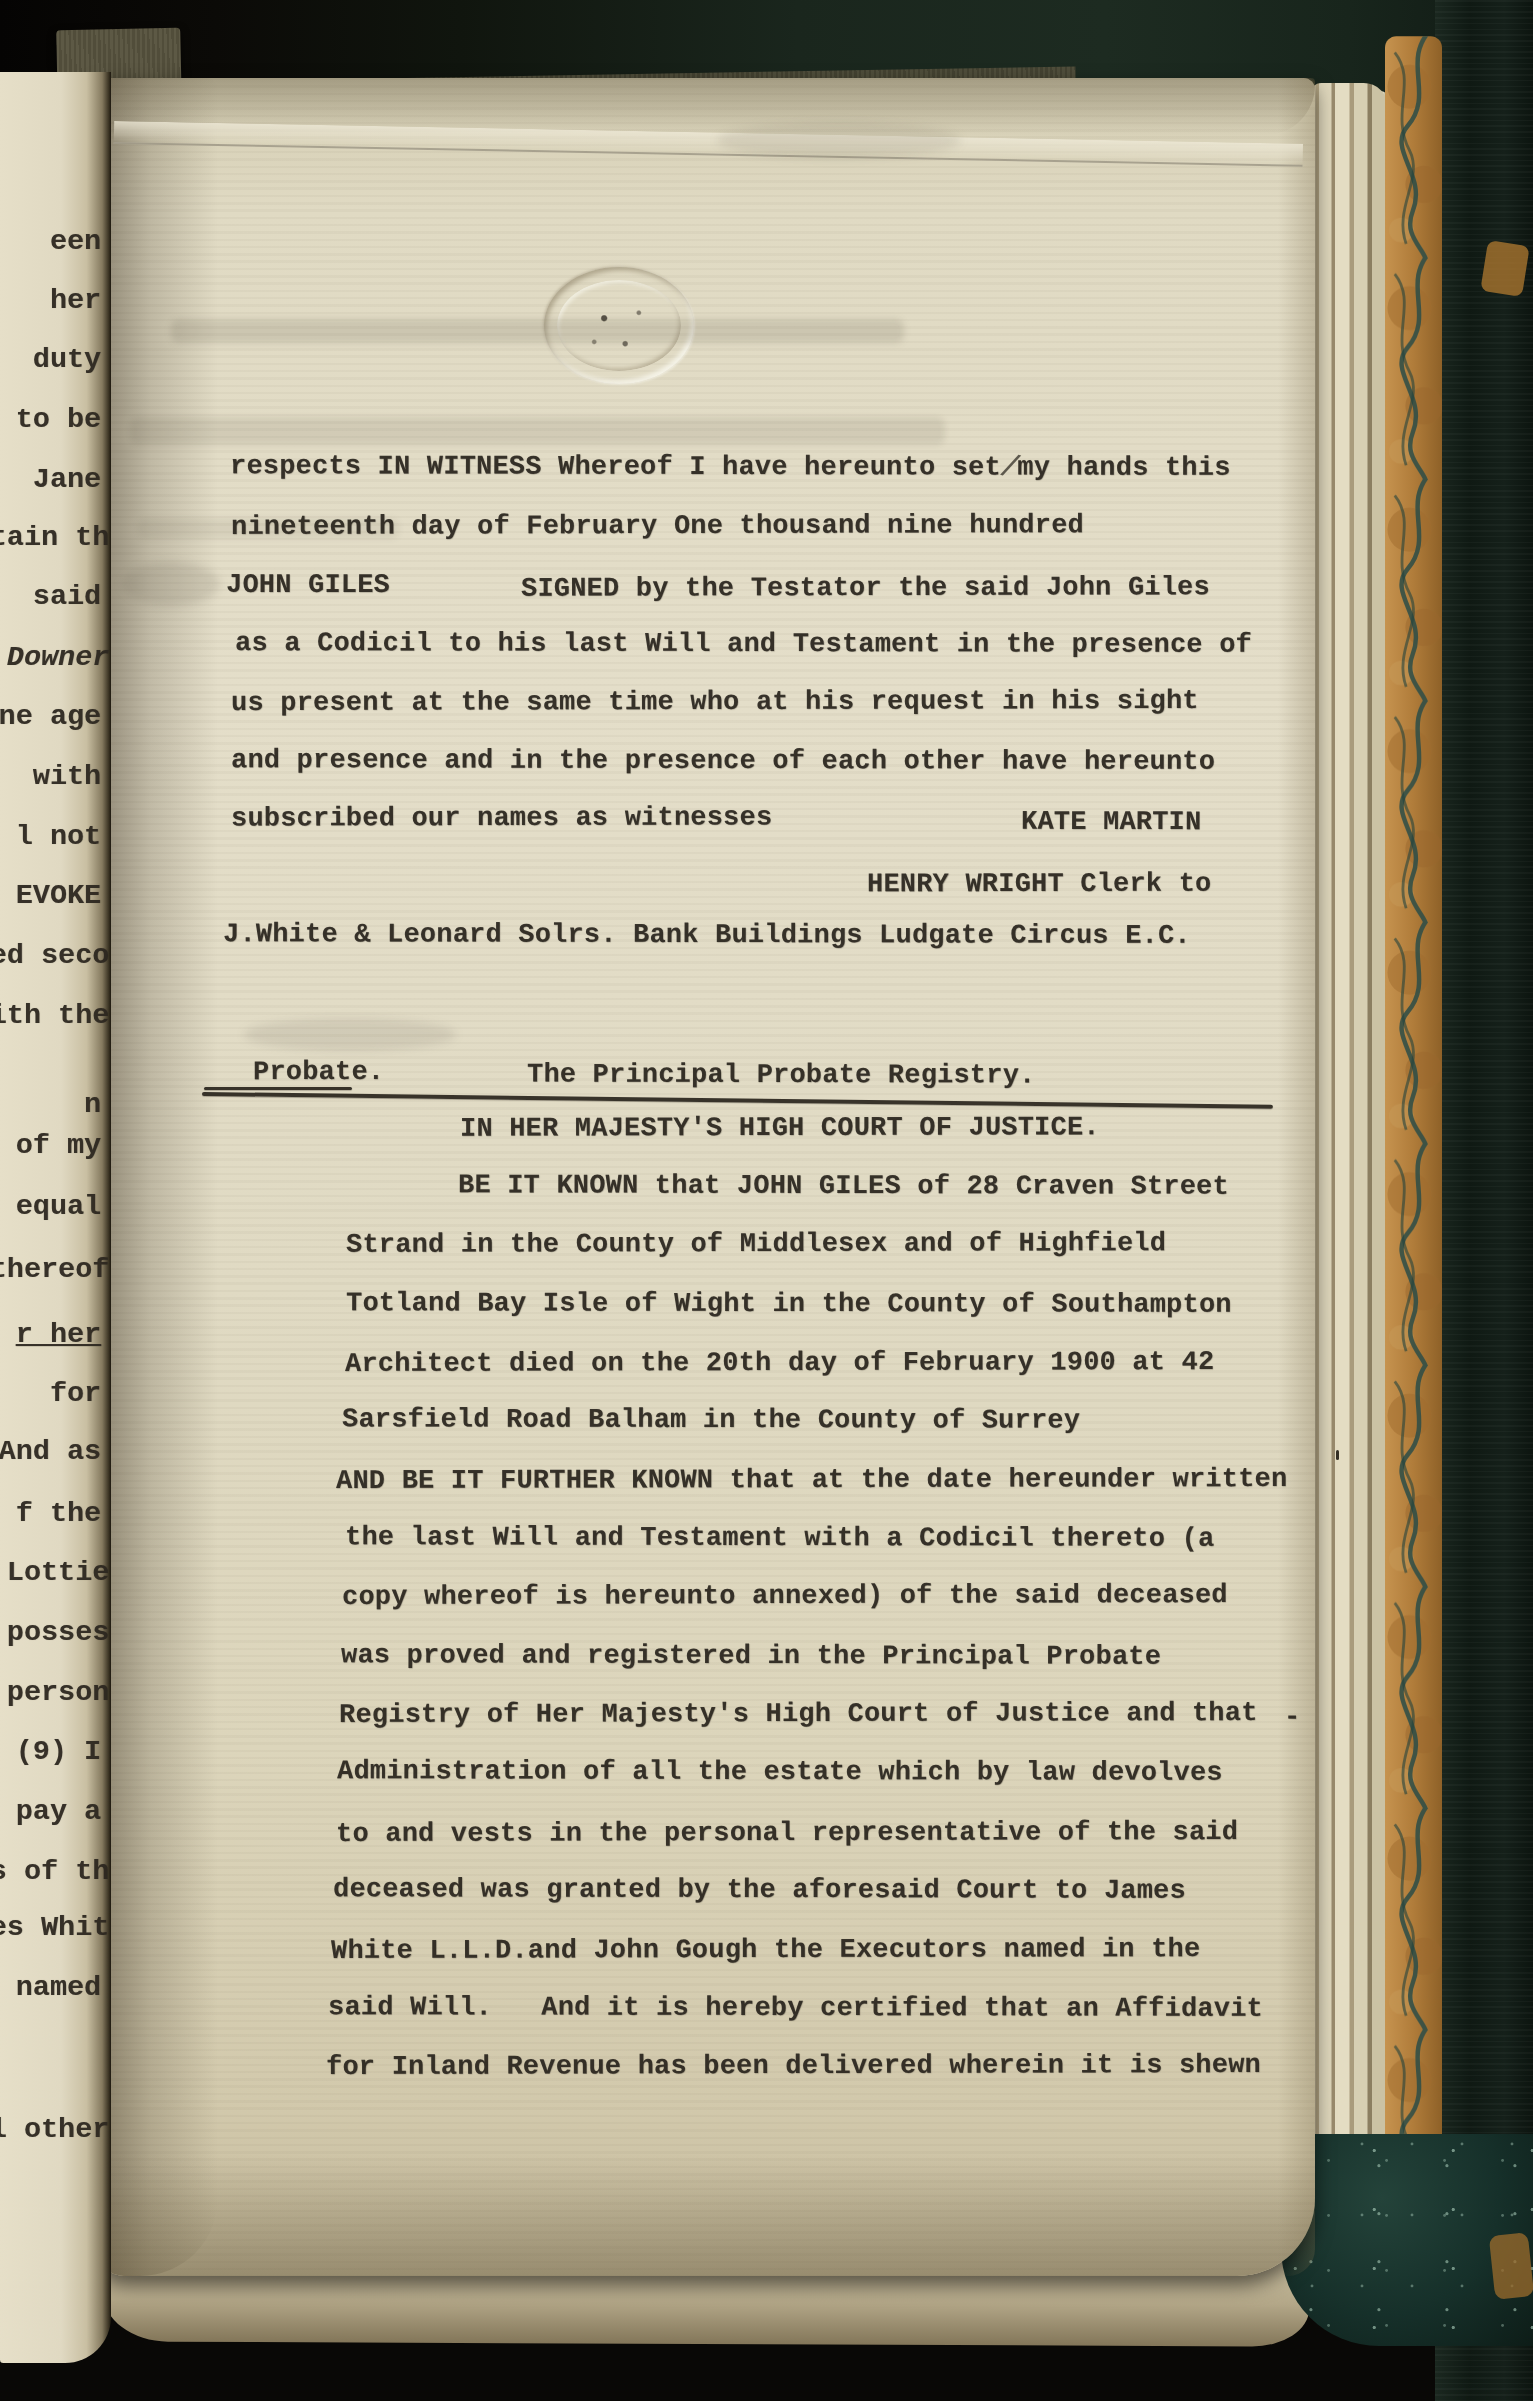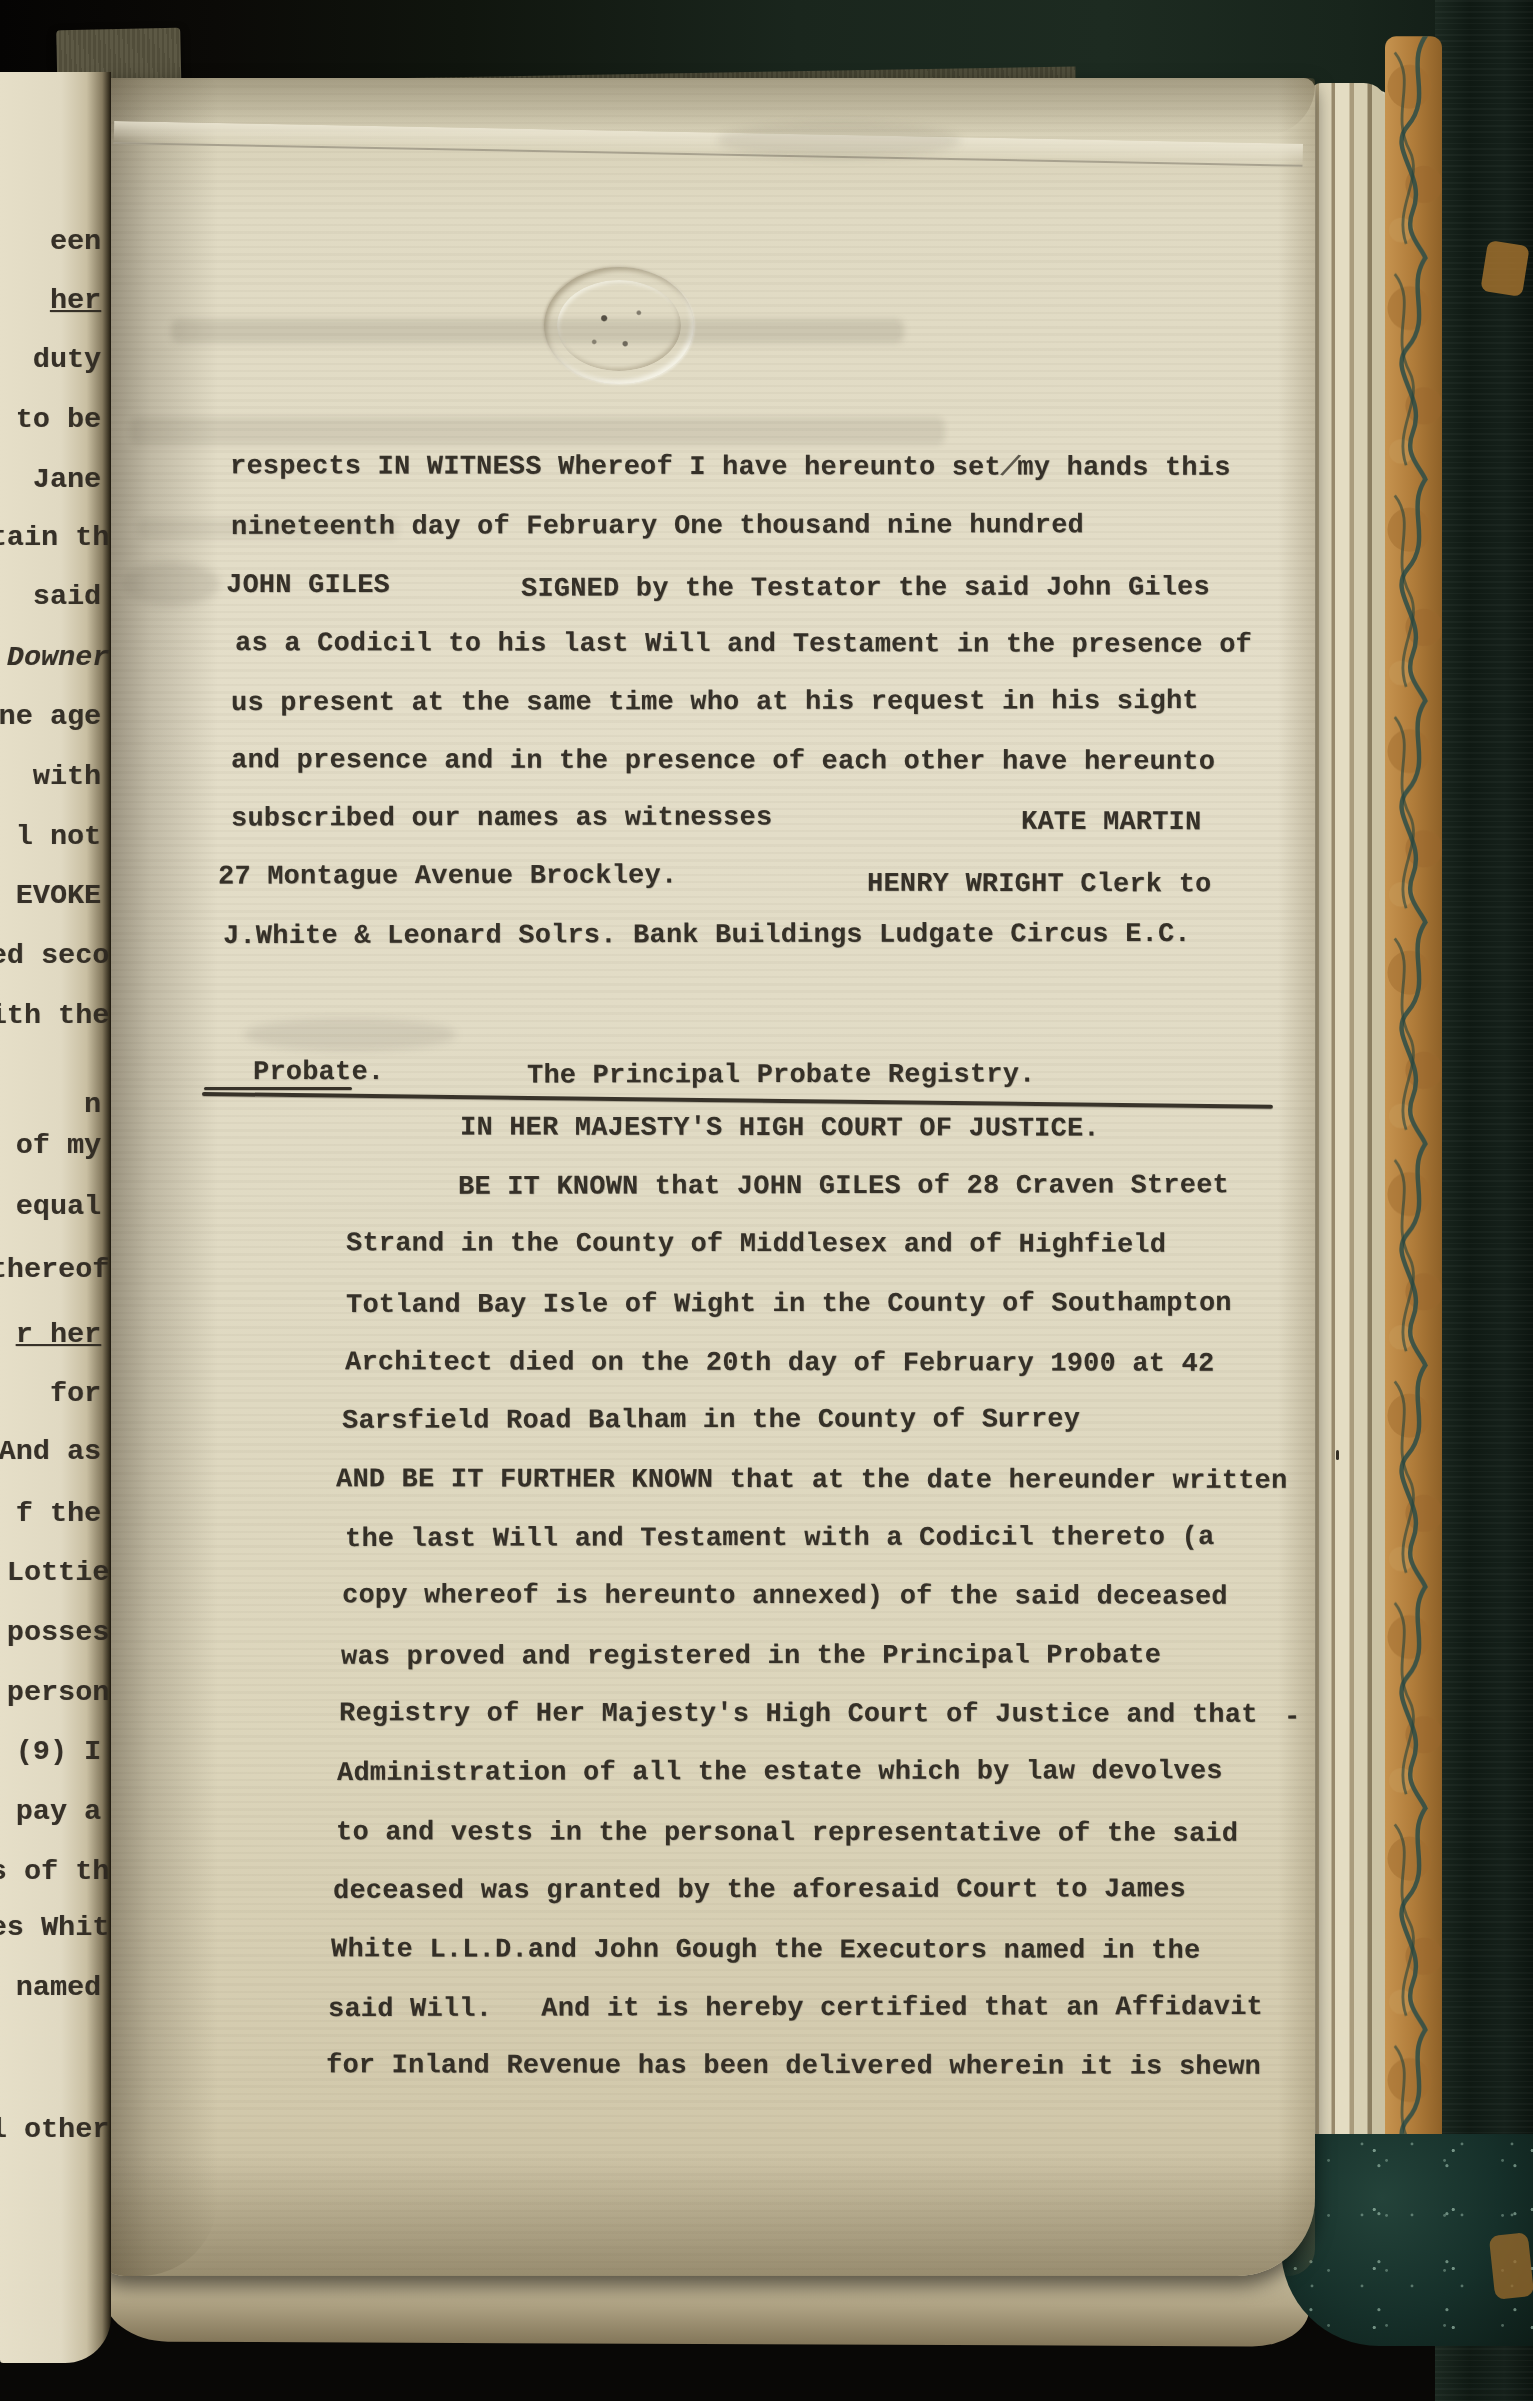--- a/index.html
+++ b/index.html
@@ -183,21 +183,20 @@
   <div class="tw" style="left:230px;top:451px;">respects IN WITNESS Whereof I have hereunto set my hands this</div>
   <span class="stray" style="left:999px;top:450px;">∕</span>
   <div class="tw" style="left:231px;top:510px;">nineteenth day of February One thousand nine hundred</div>
   <div class="tw" style="left:226px;top:569px;">JOHN GILES</div>
   <div class="tw" style="left:521px;top:572px;">SIGNED by the Testator the said John Giles</div>
   <div class="tw" style="left:235px;top:628px;">as a Codicil to his last Will and Testament in the presence of</div>
   <div class="tw" style="left:231px;top:686px;">us present at the same time who at his request in his sight</div>
   <div class="tw" style="left:231px;top:745px;">and presence and in the presence of each other have hereunto</div>
   <div class="tw" style="left:231px;top:802px;">subscribed our names as witnesses</div>
   <div class="tw" style="left:1021px;top:806px;">KATE MARTIN</div>
-  <div class="tw" style="left:218px;top:860px;">27 Montague Avenue Brockley.</div>
   <div class="tw" style="left:867px;top:868px;">HENRY WRIGHT Clerk to</div>
   <div class="tw" style="left:223px;top:919px;">J.White &amp; Leonard Solrs. Bank Buildings Ludgate Circus E.C.</div>
 
   <div class="tw" style="left:217px;top:1056px;margin-left:36px;">Probate.</div>
   <div class="tw" style="left:527px;top:1059px;">The Principal Probate Registry.</div>
   <div class="rule" style="left:204px;top:1087px;width:148px;height:3.3px;"></div>
   <div class="rule" style="left:202px;top:1092px;width:1071px;transform:rotate(0.68deg);transform-origin:left center;"></div>
 
   <div class="tw" style="left:460px;top:1112px;">IN HER MAJESTY'S HIGH COURT OF JUSTICE.</div>
   <div class="tw" style="left:458px;top:1170px;">BE IT KNOWN that JOHN GILES of 28 Craven Street</div>
@@ -213,21 +212,21 @@
   <div class="tw" style="left:337px;top:1756px;">Administration of all the estate which by law devolves</div>
   <div class="tw" style="left:336px;top:1817px;">to and vests in the personal representative of the said</div>
   <div class="tw" style="left:333px;top:1874px;">deceased was granted by the aforesaid Court to James</div>
   <div class="tw" style="left:331px;top:1934px;">White L.L.D.and John Gough the Executors named in the</div>
   <div class="tw" style="left:328px;top:1992px;">said Will.   And it is hereby certified that an Affidavit</div>
   <div class="tw" style="left:326px;top:2050px;">for Inland Revenue has been delivered wherein it is shewn</div>
   <div class="tw" style="left:1284px;top:1701px;">-</div>
 
   <div class="left-sliver">
     <span class="frag" style="top:153px;">een</span>
-    <span class="frag" style="top:212px;text-decoration:underline;">her</span>
+    <span class="frag" style="top:212px;">her</span>
     <span class="frag" style="top:271px;">duty</span>
     <span class="frag" style="top:331px;">to be</span>
     <span class="frag" style="top:391px;">Jane</span>
     <span class="frag" style="top:449px;right:1.6px;">tain th</span>
     <span class="frag" style="top:508px;">said</span>
     <span class="frag" style="top:569px;right:1.6px;font-style:italic;">Downer</span>
     <span class="frag" style="top:628px;">ne age</span>
     <span class="frag" style="top:688px;">with</span>
     <span class="frag" style="top:748px;">l not</span>
     <span class="frag" style="top:807px;">EVOKE</span>

